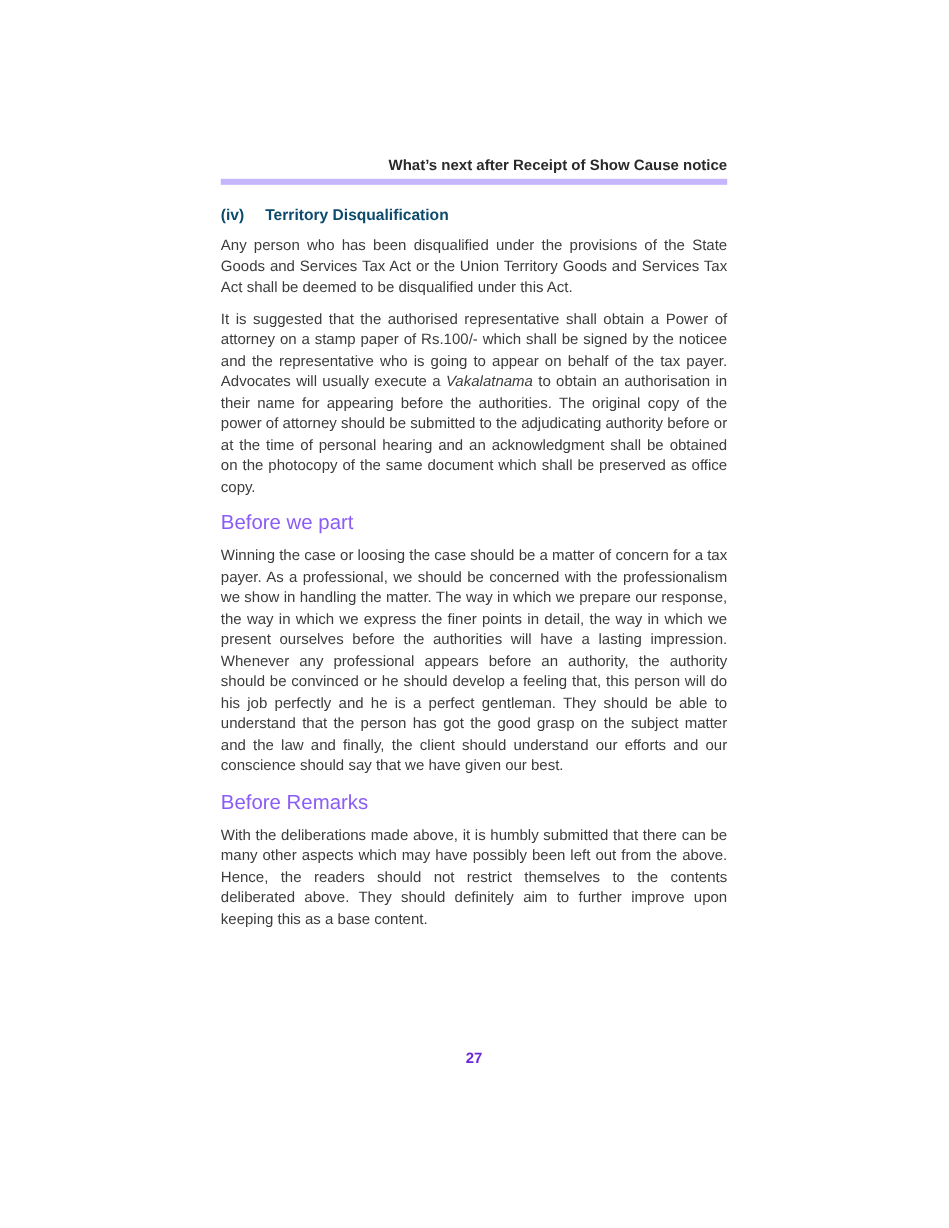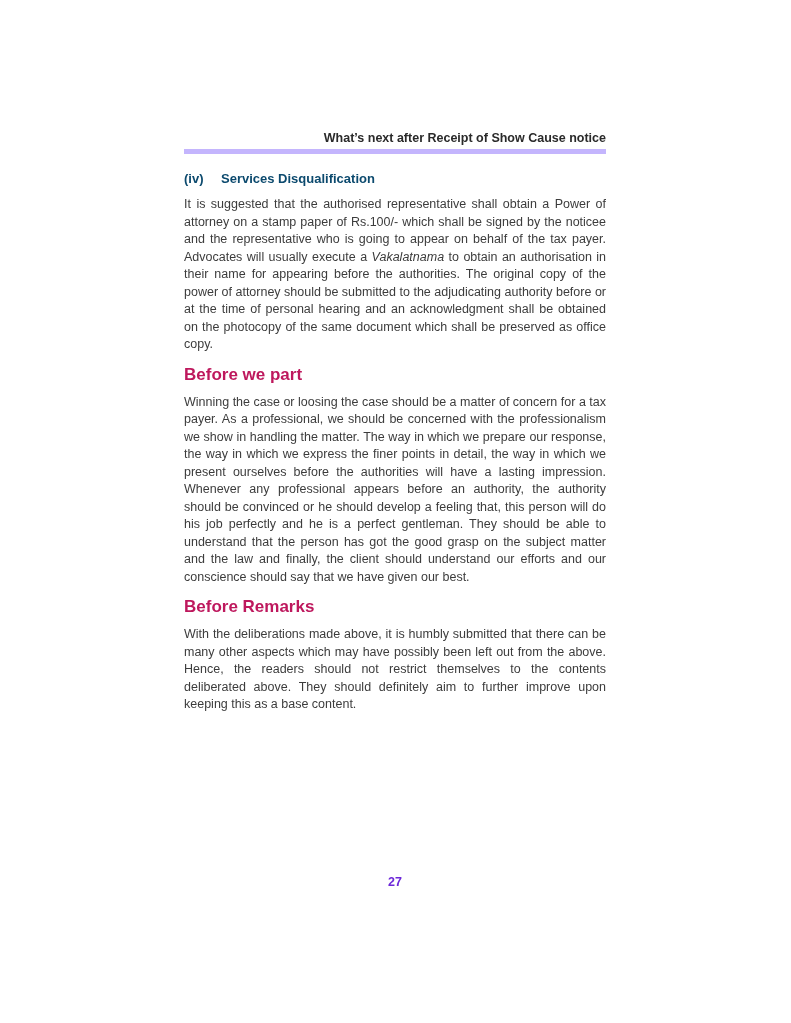--- a/index.html
+++ b/index.html
@@ -62,22 +62,22 @@
     margin-top: 9px;
   }
 
   .para .italic {
     font-style: italic;
   }
 
   h2.big-heading {
     margin-top: 10px;
     font-size: 17px;
-    font-weight: bold;
-    color: #be185d;
+    font-weight: normal;
+    color: #8b5cf6;
     line-height: 21px;
   }
 
   h2.big-heading + .para {
   }
 
   .page-number {
     position: absolute;
     left: 184px;
     top: 875px;
@@ -92,23 +92,24 @@
 <body>
 
 <div class="page">
 
   <div class="content">
 
     <div class="running-header">What’s next after Receipt of Show Cause notice</div>
 
     <div class="section-heading">
       <span class="section-number">(iv)</span>
-      <span class="section-title">Services Disqualification</span>
+      <span class="section-title">Territory Disqualification</span>
     </div>
 
+    <p class="para">Any person who has been disqualified under the provisions of the State Goods and Services Tax Act or the Union Territory Goods and Services Tax Act shall be deemed to be disqualified under this Act.</p>
 
     <p class="para"><span>It is suggested that the authorised representative shall obtain a Power of attorney on a stamp paper of Rs.100/- which shall be signed by the noticee and the representative who is going to appear on behalf of the tax payer. Advocates will usually execute a </span><span class="italic">Vakalatnama</span><span> to obtain an authorisation in their name for appearing before the authorities. The original copy of the power of attorney should be submitted to the adjudicating authority before or at the time of personal hearing and an acknowledgment shall be obtained on the photocopy of the same document which shall be preserved as office copy.</span></p>
 
     <h2 class="big-heading">Before we part</h2>
 
     <p class="para">Winning the case or loosing the case should be a matter of concern for a tax payer. As a professional, we should be concerned with the professionalism we show in handling the matter. The way in which we prepare our response, the way in which we express the finer points in detail, the way in which we present ourselves before the authorities will have a lasting impression. Whenever any professional appears before an authority, the authority should be convinced or he should develop a feeling that, this person will do his job perfectly and he is a perfect gentleman. They should be able to understand that the person has got the good grasp on the subject matter and the law and finally, the client should understand our efforts and our conscience should say that we have given our best.</p>
 
     <h2 class="big-heading">Before Remarks</h2>
 
     <p class="para">With the deliberations made above, it is humbly submitted that there can be many other aspects which may have possibly been left out from the above. Hence, the readers should not restrict themselves to the contents deliberated above. They should definitely aim to further improve upon keeping this as a base content.</p>

